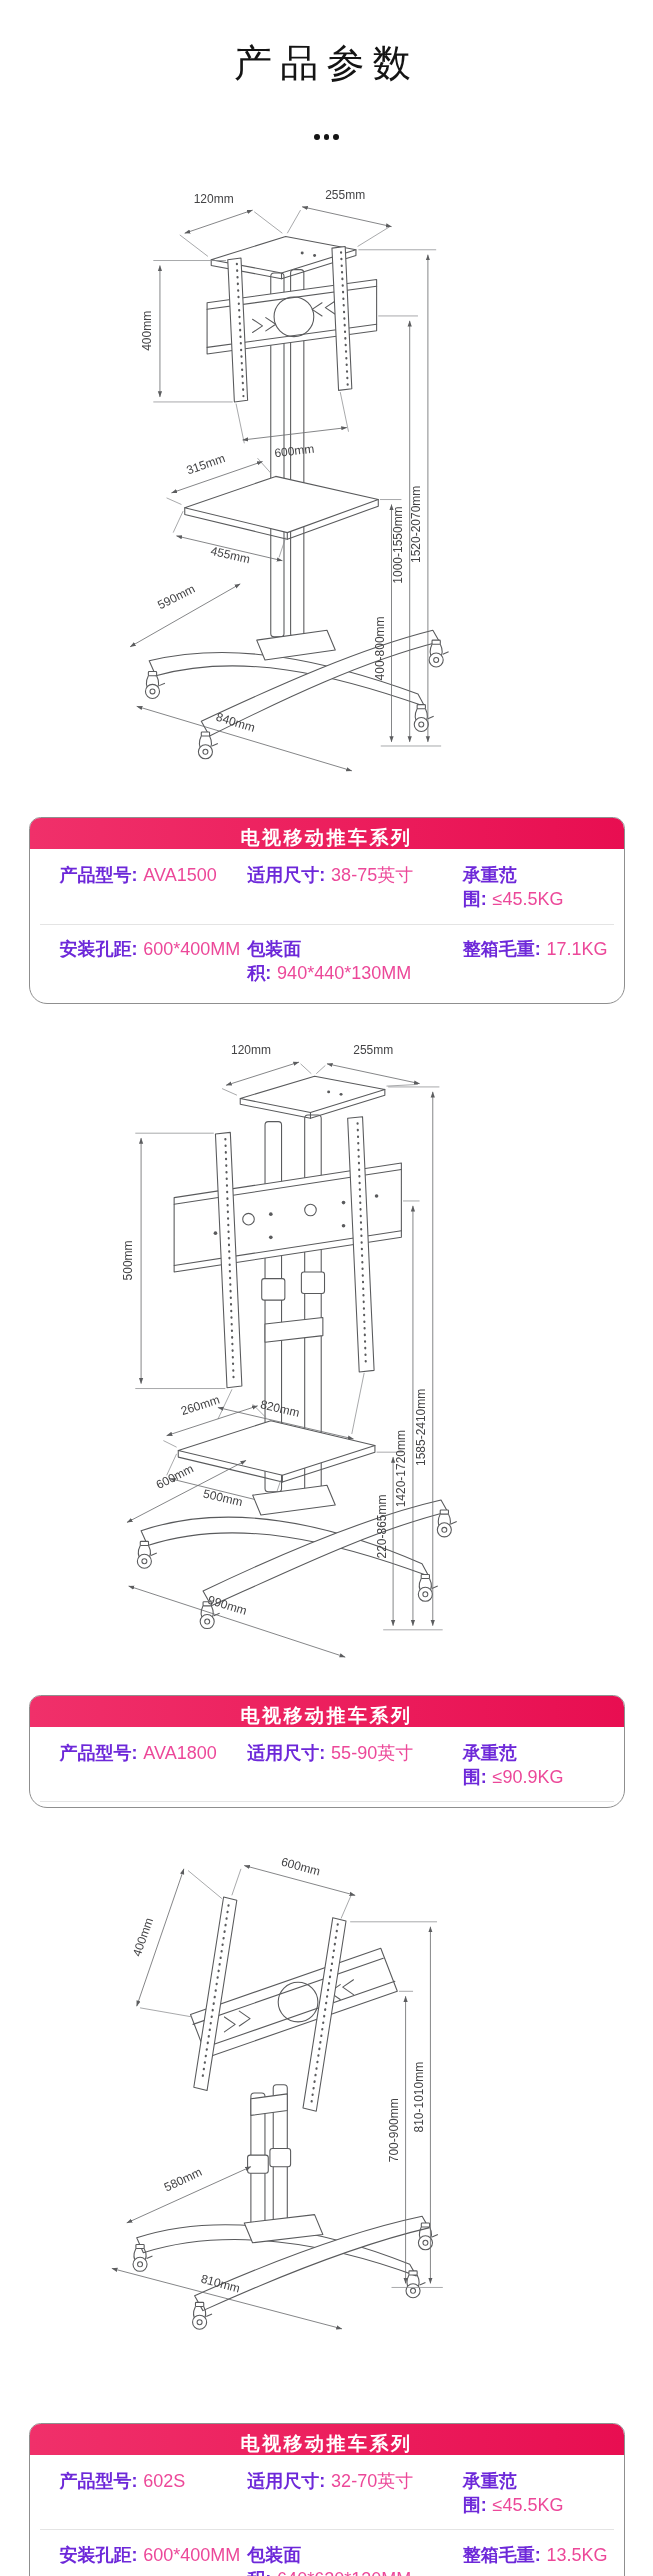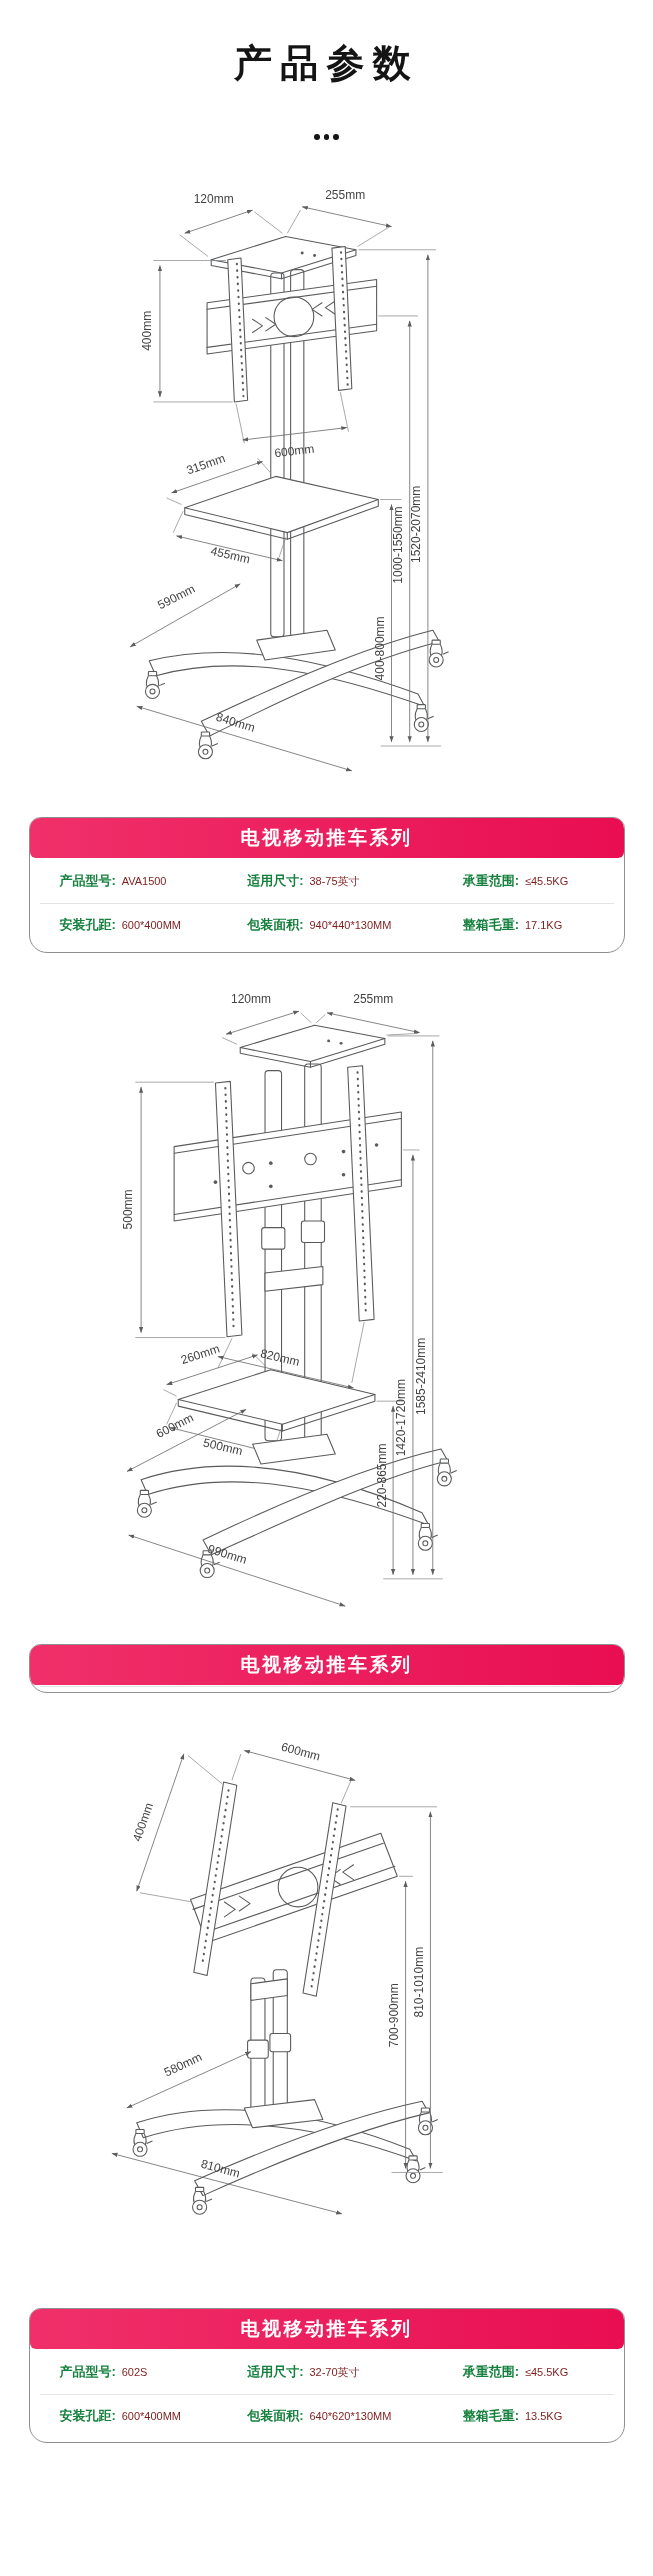--- a/index.html
+++ b/index.html
@@ -1,33 +1,33 @@
 <!DOCTYPE html>
 <html style="font-size:13.2px"><head>
 <meta charset="utf-8">
 <style>
   html,body{margin:0;padding:0;background:#fff;}
   body{width:653px;font-family:"Liberation Sans","DejaVu Sans",sans-serif;color:#222;}
   .page{width:653px;overflow:hidden;}
-  .page-title{margin:38px 0 0;text-align:center;font-size:38px;font-weight:700;letter-spacing:8.3px;color:#141414;}
+  .page-title{margin:38px 0 0;text-align:center;font-size:38px;font-weight:400;letter-spacing:8.3px;color:#141414;}
   .title-dots{margin-top:45px;text-align:center;height:8.3px;}
   .title-dots span{display:inline-block;width:5.8px;height:5.8px;border-radius:50%;background:#151515;margin:0 1.7px;vertical-align:top;}
   svg.diagram{display:block;margin:35px auto 0;}
   .draw{stroke:#595a5c;fill:none;stroke-width:1.3;stroke-linejoin:round;stroke-linecap:round;}
   .fillw{stroke:#595a5c;fill:#ffffff;stroke-width:1.3;stroke-linejoin:round;}
   .holes{stroke:#595a5c;stroke-width:2.6;fill:none;stroke-dasharray:0.5 7.5;stroke-linecap:round;}
   .dim{stroke:#6b6c6e;stroke-width:1;fill:none;}
   .ext{stroke:#8a8b8d;stroke-width:0.9;fill:none;}
   .dtext{font-family:"Liberation Sans",sans-serif;font-size:14.5px;fill:#434345;}
   .card{width:594px;margin:28px auto 0;border:0.8px solid #8f8f8f;border-radius:11.6px 11.6px 18px 18px;overflow:hidden;background:#fff;}
-  .card-header{height:40px;line-height:40px;text-align:center;font-size:19px;font-weight:700;color:#fff;letter-spacing:2.5px;background:linear-gradient(90deg,#f0306a,#e80e51);border-radius:6px;}
+  .card-header{height:31px;line-height:40px;text-align:center;font-size:19px;font-weight:700;color:#fff;letter-spacing:2.5px;background:linear-gradient(90deg,#f0306a,#e80e51);}
   .card-body{padding:1.7px 0 5px;}
   .spec-row{display:grid;grid-template-columns:34% 39% 27%;padding:12.4px 11.6px 12.4px 30px;align-items:baseline;}
-  .spec .k{font-weight:700;font-size:13px;color:#15803d;margin-right:5.8px;}
-  .spec .v{font-size:11px;color:#7f1d1d;}
+  .spec .k{font-weight:700;font-size:18px;color:#6d28d9;margin-right:5.8px;}
+  .spec .v{font-size:18px;color:#ec4899;}
   .divider{border-top:0.8px solid #e4e4e4;margin:0 10px;}
   .bottom-space{height:66px;}
 </style>
 </head>
 <body>
 
 <div class="page">
 
   <h1 class="page-title">产品参数</h1>
   <div class="title-dots"><span></span><span></span><span></span></div>
@@ -224,20 +224,25 @@
     <text class="dtext" x="401" y="590" text-anchor="middle" transform="rotate(-90 401 590)">220-865mm</text>
     <line class="dim" x1="434" y1="202" x2="434" y2="710" marker-start="url(#arrh)" marker-end="url(#arrh)"></line>
     <text class="dtext" x="425" y="520" text-anchor="middle" transform="rotate(-90 425 520)">1420-1720mm</text>
     <line class="dim" x1="458" y1="64" x2="458" y2="710" marker-start="url(#arrh)" marker-end="url(#arrh)"></line>
     <text class="dtext" x="449" y="470" text-anchor="middle" transform="rotate(-90 449 470)">1585-2410mm</text>
   </svg>
 
   <section class="card">
     <div class="card-header">电视移动推车系列</div>
     <div class="card-body">
+      <div class="spec-row">
+        <div class="spec"><span class="k">产品型号:</span><span class="v">AVA1800</span></div>
+        <div class="spec"><span class="k">适用尺寸:</span><span class="v">55-90英寸</span></div>
+        <div class="spec"><span class="k">承重范围:</span><span class="v">≤90.9KG</span></div>
+      </div>
       <div class="divider"></div>
     </div>
   </section>
 
   <svg class="diagram" width="546" height="546" viewBox="0 0 660 660" style="margin-top:41px;">
     <g>
       <rect class="fillw" x="238" y="295" width="17" height="165" rx="4"></rect>
       <rect class="fillw" x="265" y="285" width="17" height="172" rx="4"></rect>
       <path class="fillw" d="M238,302 L282,296 L282,316 L238,322 Z"></path>
       <rect class="fillw" x="234" y="370" width="25" height="22" rx="3"></rect>

